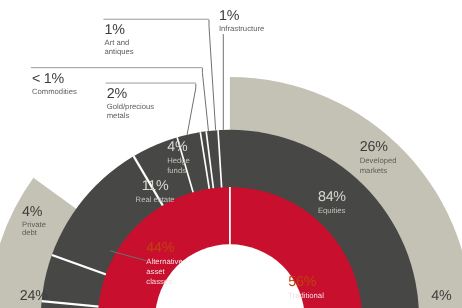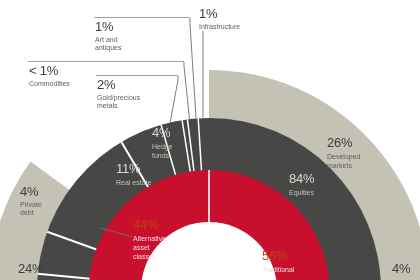--- a/index.html
+++ b/index.html
@@ -144,31 +144,31 @@
     <span class="name">Private
 debt</span>
   </div>
 
   <div class="slice-label on-dark" style="left:152px;top:126px;width:40px;">
     <span class="pct">4%</span>
     <span class="name">Hedge
 funds</span>
   </div>
 
-  <div class="slice-label on-dark" style="left:116px;top:162px;width:74px;">
+  <div class="slice-label on-dark" style="left:104px;top:162px;width:74px;text-align:center;">
     <span class="pct">11%</span>
     <span class="name">Real estate</span>
   </div>
 
   <div class="slice-label on-dark" style="left:289px;top:172px;width:62px;">
     <span class="pct">84%</span>
     <span class="name">Equities</span>
   </div>
 
-  <div class="slice-label on-beige" style="left:327px;top:136px;width:70px;">
+  <div class="slice-label on-beige" style="left:327px;top:126px;width:70px;">
     <span class="pct">26%</span>
     <span class="name">Developed
 markets</span>
   </div>
 
   <div class="slice-label on-red" style="left:133px;top:218px;width:62px;">
     <span class="pct">44%</span>
     <span class="name">Alternative
 asset
 classes</span>

